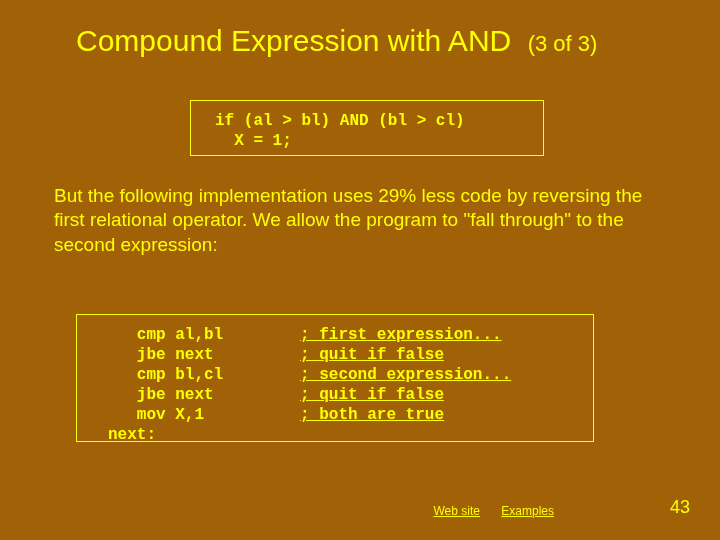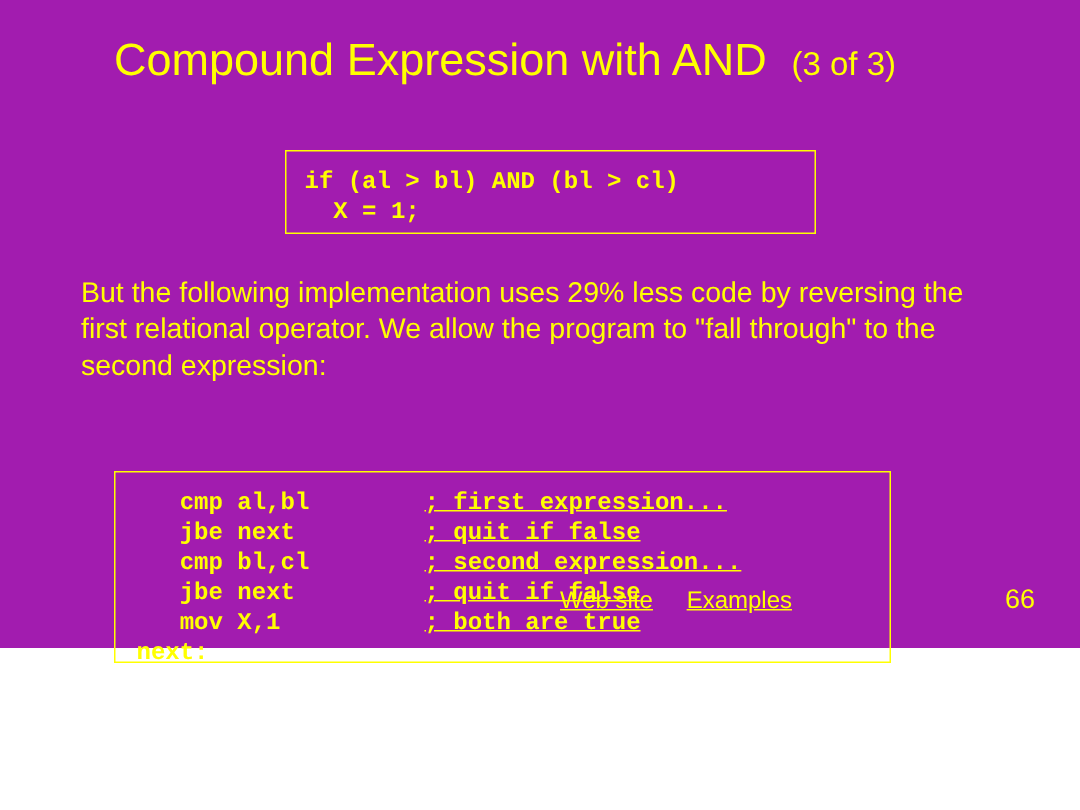--- a/index.html
+++ b/index.html
@@ -6,22 +6,22 @@
     margin: 0;
     padding: 0;
     width: 720px;
     height: 540px;
     background: #ffffff;
     font-family: Arial, Helvetica, sans-serif;
   }
   .slide {
     position: relative;
     width: 720px;
-    height: 432px;
-    background: #a21caf;
+    height: 540px;
+    background: #a16207;
     color: #ffff00;
     box-sizing: border-box;
   }
   .title-row {
     position: absolute;
     top: 24px;
     left: 76px;
     right: 40px;
     white-space: nowrap;
   }
@@ -34,21 +34,21 @@
   .title-sub {
     font-size: 22px;
     color: #ffff00;
     margin-left: 12px;
     font-family: Arial, Helvetica, sans-serif;
   }
   .code-box {
     position: absolute;
     border: 1px solid #ffff00;
     box-sizing: border-box;
-    padding: 10px 12px;
+    padding: 10px 24px;
     font-family: "Courier New", Courier, monospace;
     font-size: 16px;
     font-weight: bold;
     color: #ffff00;
     white-space: pre;
     line-height: 1.25;
   }
   .box1 {
     top: 100px;
     left: 190px;
@@ -63,21 +63,21 @@
     font-family: Arial, Helvetica, sans-serif;
     font-size: 19px;
     line-height: 1.28;
     color: #ffff00;
   }
   .box2 {
     top: 314px;
     left: 76px;
     width: 518px;
     height: 128px;
-    padding: 10px 14px;
+    padding: 10px 31px;
   }
   .box2 .col-left {
     display: inline-block;
     vertical-align: top;
     width: 192px;
   }
   .box2 .col-right {
     display: inline-block;
     vertical-align: top;
     text-decoration: underline;
@@ -86,23 +86,23 @@
     position: absolute;
     bottom: 22px;
     left: 54px;
     right: 30px;
     font-family: Arial, Helvetica, sans-serif;
     font-size: 11px;
     color: #ffff00;
   }
   .footer .links {
     position: absolute;
-    right: 144px;
+    right: 118px;
     bottom: 0;
-    font-size: 16px;
+    font-size: 12px;
   }
   .footer .links a {
     color: #ffff00;
     text-decoration: underline;
     margin-right: 18px;
   }
   .footer .pagenum {
     position: absolute;
     right: 0;
     bottom: 0;
@@ -134,16 +134,16 @@
 ; quit if false
 ; second expression...
 ; quit if false
 ; both are true</span></div>
 
   <div class="footer">
     <span class="links">
       <a href="#">Web site</a>
       <a href="#">Examples</a>
     </span>
-    <span class="pagenum">66</span>
+    <span class="pagenum">43</span>
   </div>
 
 </div>
 
 </body></html>

